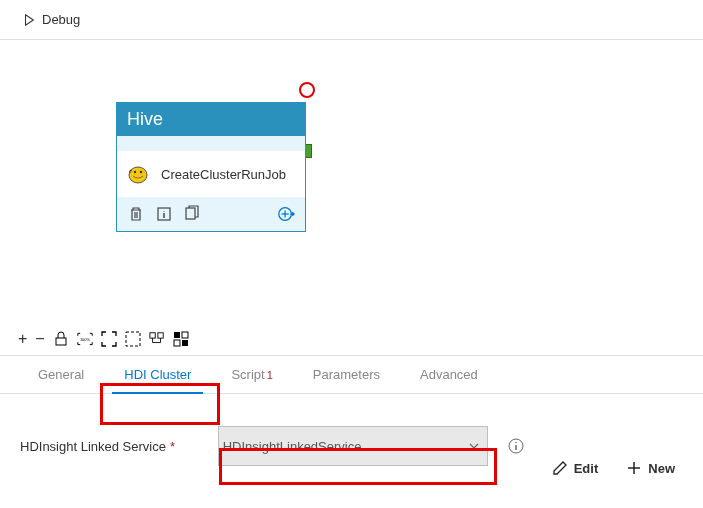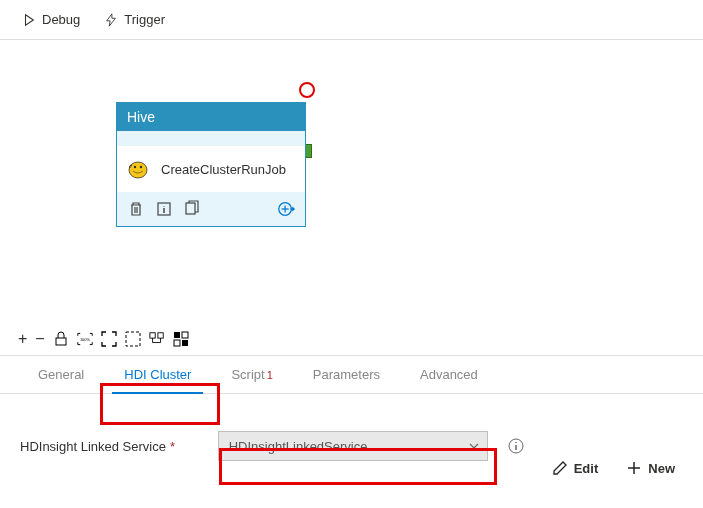--- a/index.html
+++ b/index.html
@@ -41,21 +41,21 @@
     left: 116px;
     top: 62px;
     width: 190px;
     border: 1px solid #2991bb;
     background: #e6f5fb;
   }
   .activity-header {
     background: #2991bb;
     color: #fff;
     padding: 6px 10px;
-    font-size: 14px;
+    font-size: 18px;
     font-weight: 400;
   }
   .activity-body {
     display: flex;
     align-items: center;
     gap: 10px;
     padding: 12px 10px;
     background: #fff;
     margin-top: 15px;
   }
@@ -138,26 +138,26 @@
     padding: 18px 20px;
     gap: 12px;
   }
   .form-label {
     width: 190px;
     color: #323130;
   }
   .form-label .req { color: #a4262c; margin-left: 4px; }
   .dropdown {
     flex: 0 0 270px;
-    height: 30px;
+    height: 40px;
     background: #e8e8e8;
     border: 1px solid #bebebe;
     display: flex;
     align-items: center;
-    padding: 0 10px;
+    padding: 0 4px;
     color: #555;
     position: relative;
   }
   .dropdown svg.caret { position: absolute; right: 8px; width: 10px; height: 10px; }
   .info-btn, .edit-btn, .new-btn {
     display: flex;
     align-items: center;
     gap: 6px;
     padding: 4px 8px;
     cursor: pointer;
@@ -172,26 +172,20 @@
 </style>
 </head>
 <body>
 
 <div class="toolbar">
   <div class="toolbar-btn">
     <svg viewBox="0 0 16 16">
         <path d="M4 2 L13 8 L4 14 Z" stroke="#323130" stroke-width="1.2" fill="none"></path>
       </svg>
     <span>Debug</span>
-  </div>
-  <div class="toolbar-btn">
-    <svg viewBox="0 0 16 16">
-        <path d="M9 1 L3 9 L7 9 L6 15 L13 6 L9 6 Z" stroke="#323130" stroke-width="1" fill="none"></path>
-      </svg>
-    <span>Trigger</span>
   </div>
 </div>
 
 <div class="canvas">
   <div class="red-circle"></div>
   <div class="green-handle"></div>
   <div class="activity-node">
     <div class="activity-header">Hive</div>
     <div class="activity-body">
       <svg class="hive-logo" viewBox="0 0 24 22">

